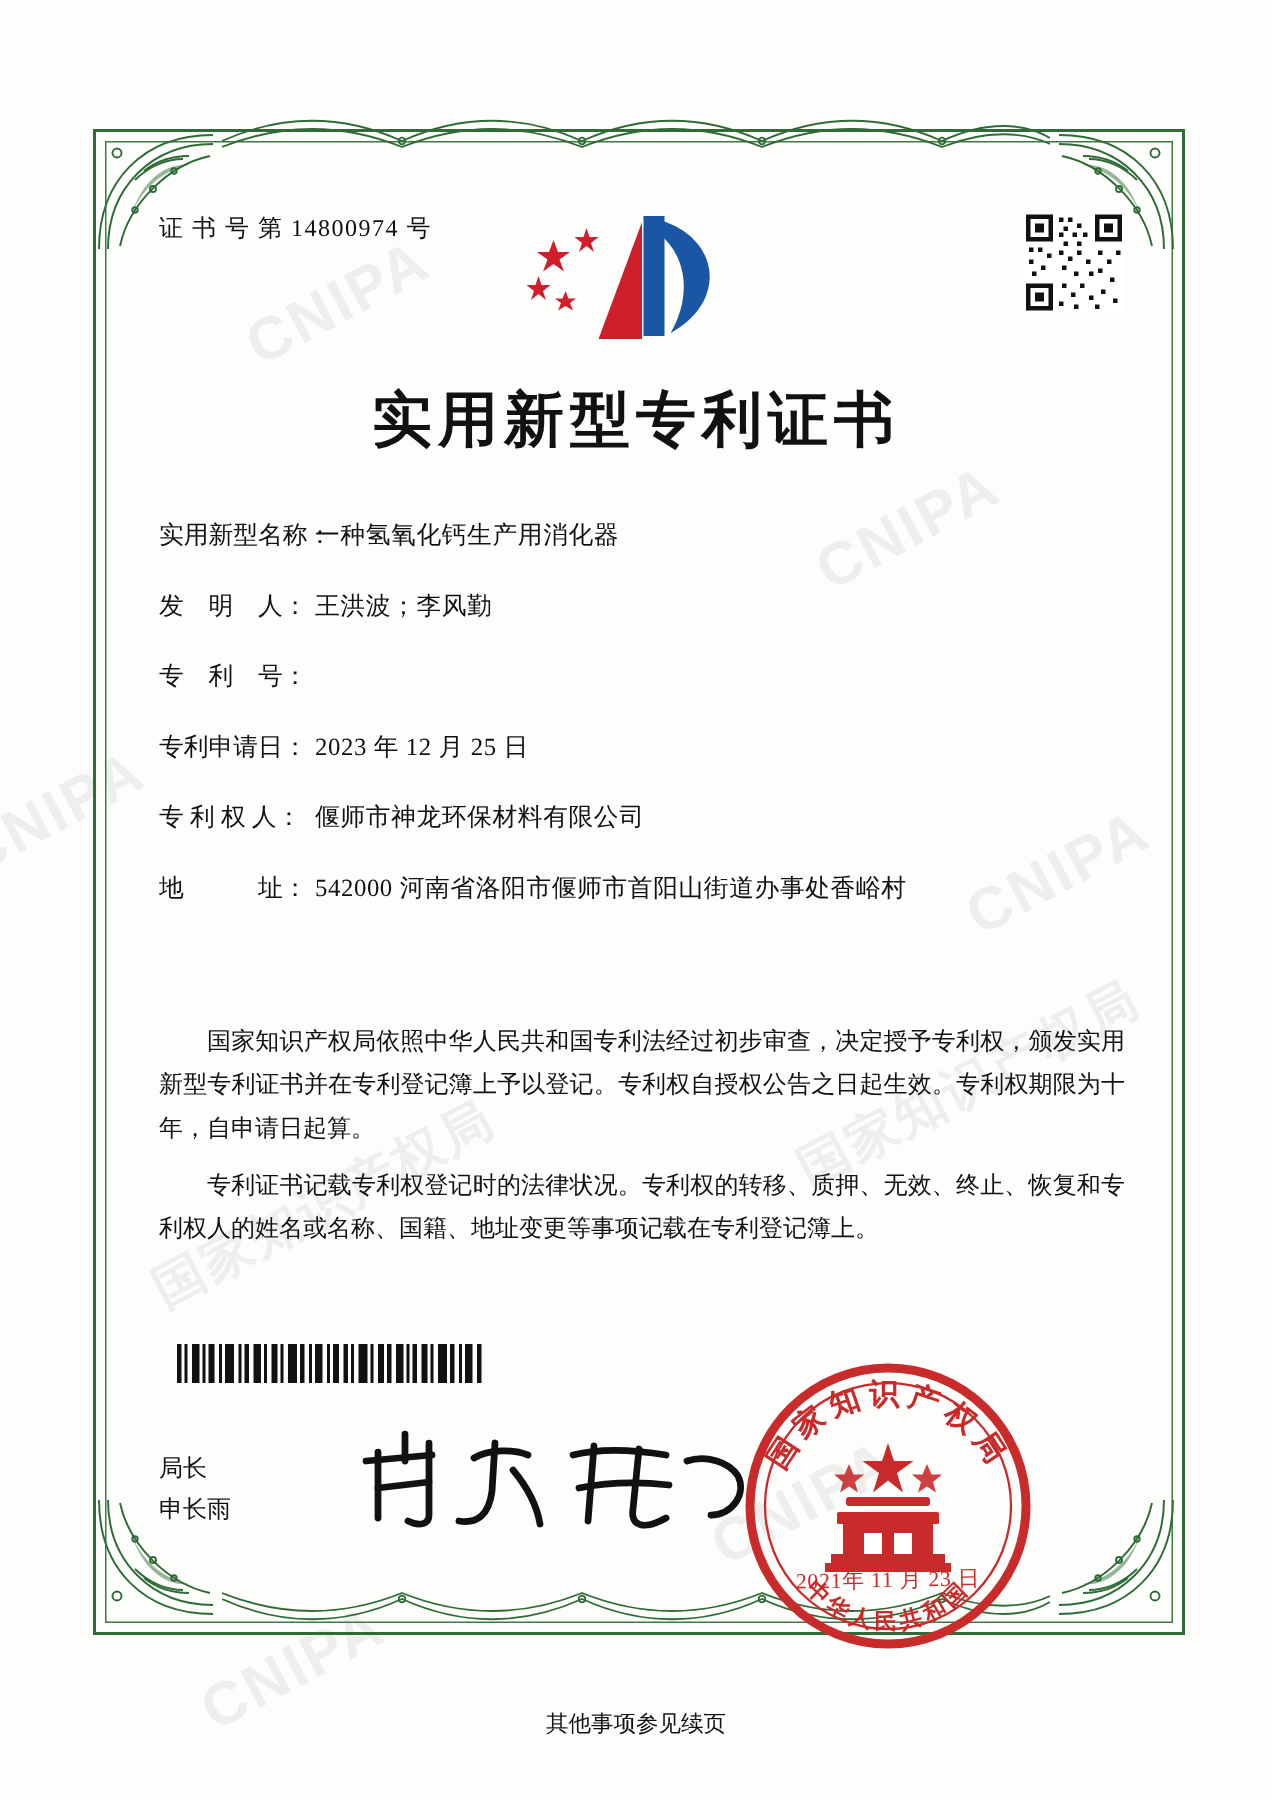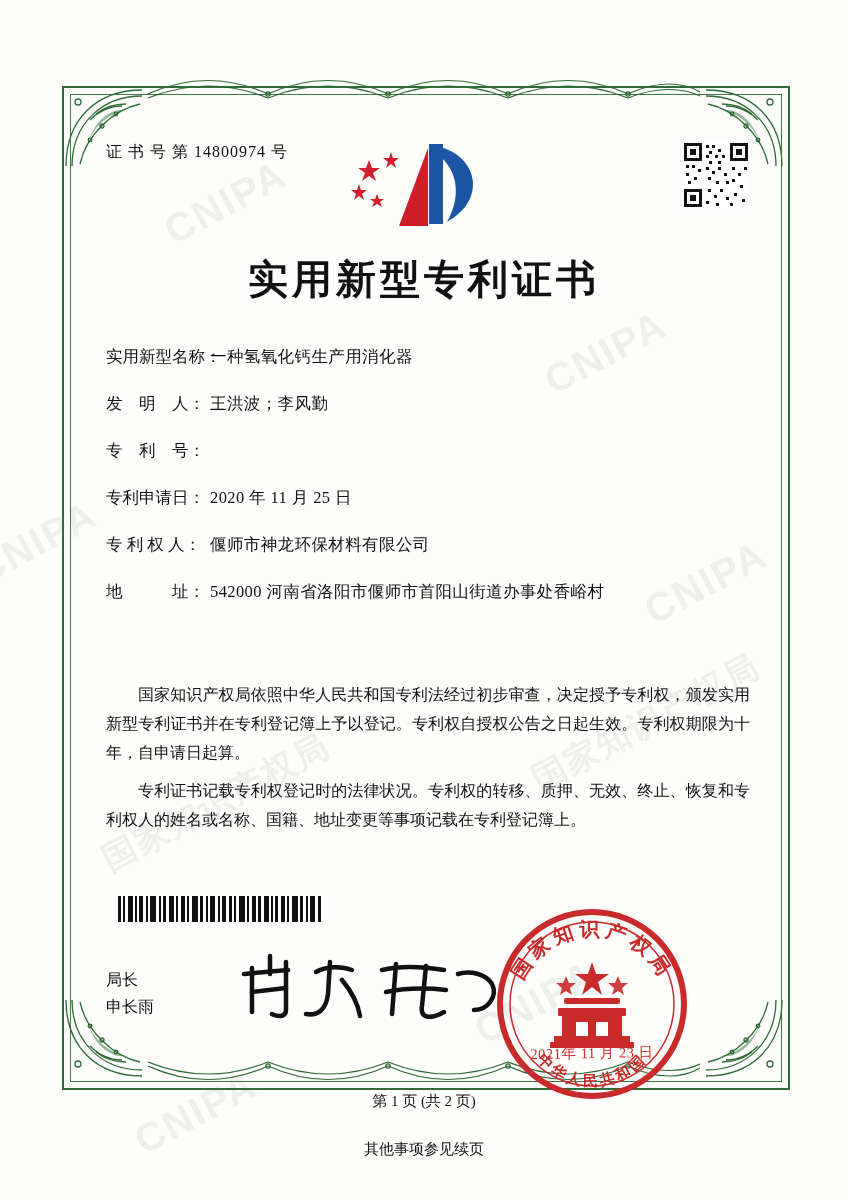--- a/index.html
+++ b/index.html
@@ -435,21 +435,21 @@
       </div>
       <div class="field-row">
         <div class="fl">发　明　人：</div>
         <div class="fv">王洪波；李风勤</div>
       </div>
       <div class="field-row">
         <div class="fl">专　利　号：</div>
       </div>
       <div class="field-row">
         <div class="fl">专利申请日：</div>
-        <div class="fv">2020 年 11 月 25 日</div>
+        <div class="fv">2023 年 12 月 25 日</div>
       </div>
       <div class="field-row">
         <div class="fl">专 利 权 人：</div>
         <div class="fv">偃师市神龙环保材料有限公司</div>
       </div>
       <div class="field-row">
         <div class="fl">地　　　址：</div>
         <div class="fv">542000 河南省洛阳市偃师市首阳山街道办事处香峪村</div>
       </div>
     </div>
@@ -578,16 +578,15 @@
         <path id="sealBot" d="M 30 112 A 70 70 0 0 0 170 112" fill="none"></path>
         <text font-family="Liberation Serif, serif" font-size="15" font-weight="bold" fill="#c92a2a" letter-spacing="3">
           <textPath href="#sealBot" startOffset="50%" text-anchor="middle">中华人民共和国</textPath>
         </text>
       </svg>
     </div>
     <div class="seal-date">2021年 11 月 23 日</div>
 
   </div>
 
-  <div class="page-no">第 1 页 (共 2 页)</div>
   <div class="footnote">其他事项参见续页</div>
 
 </div>
 
 </body></html>

